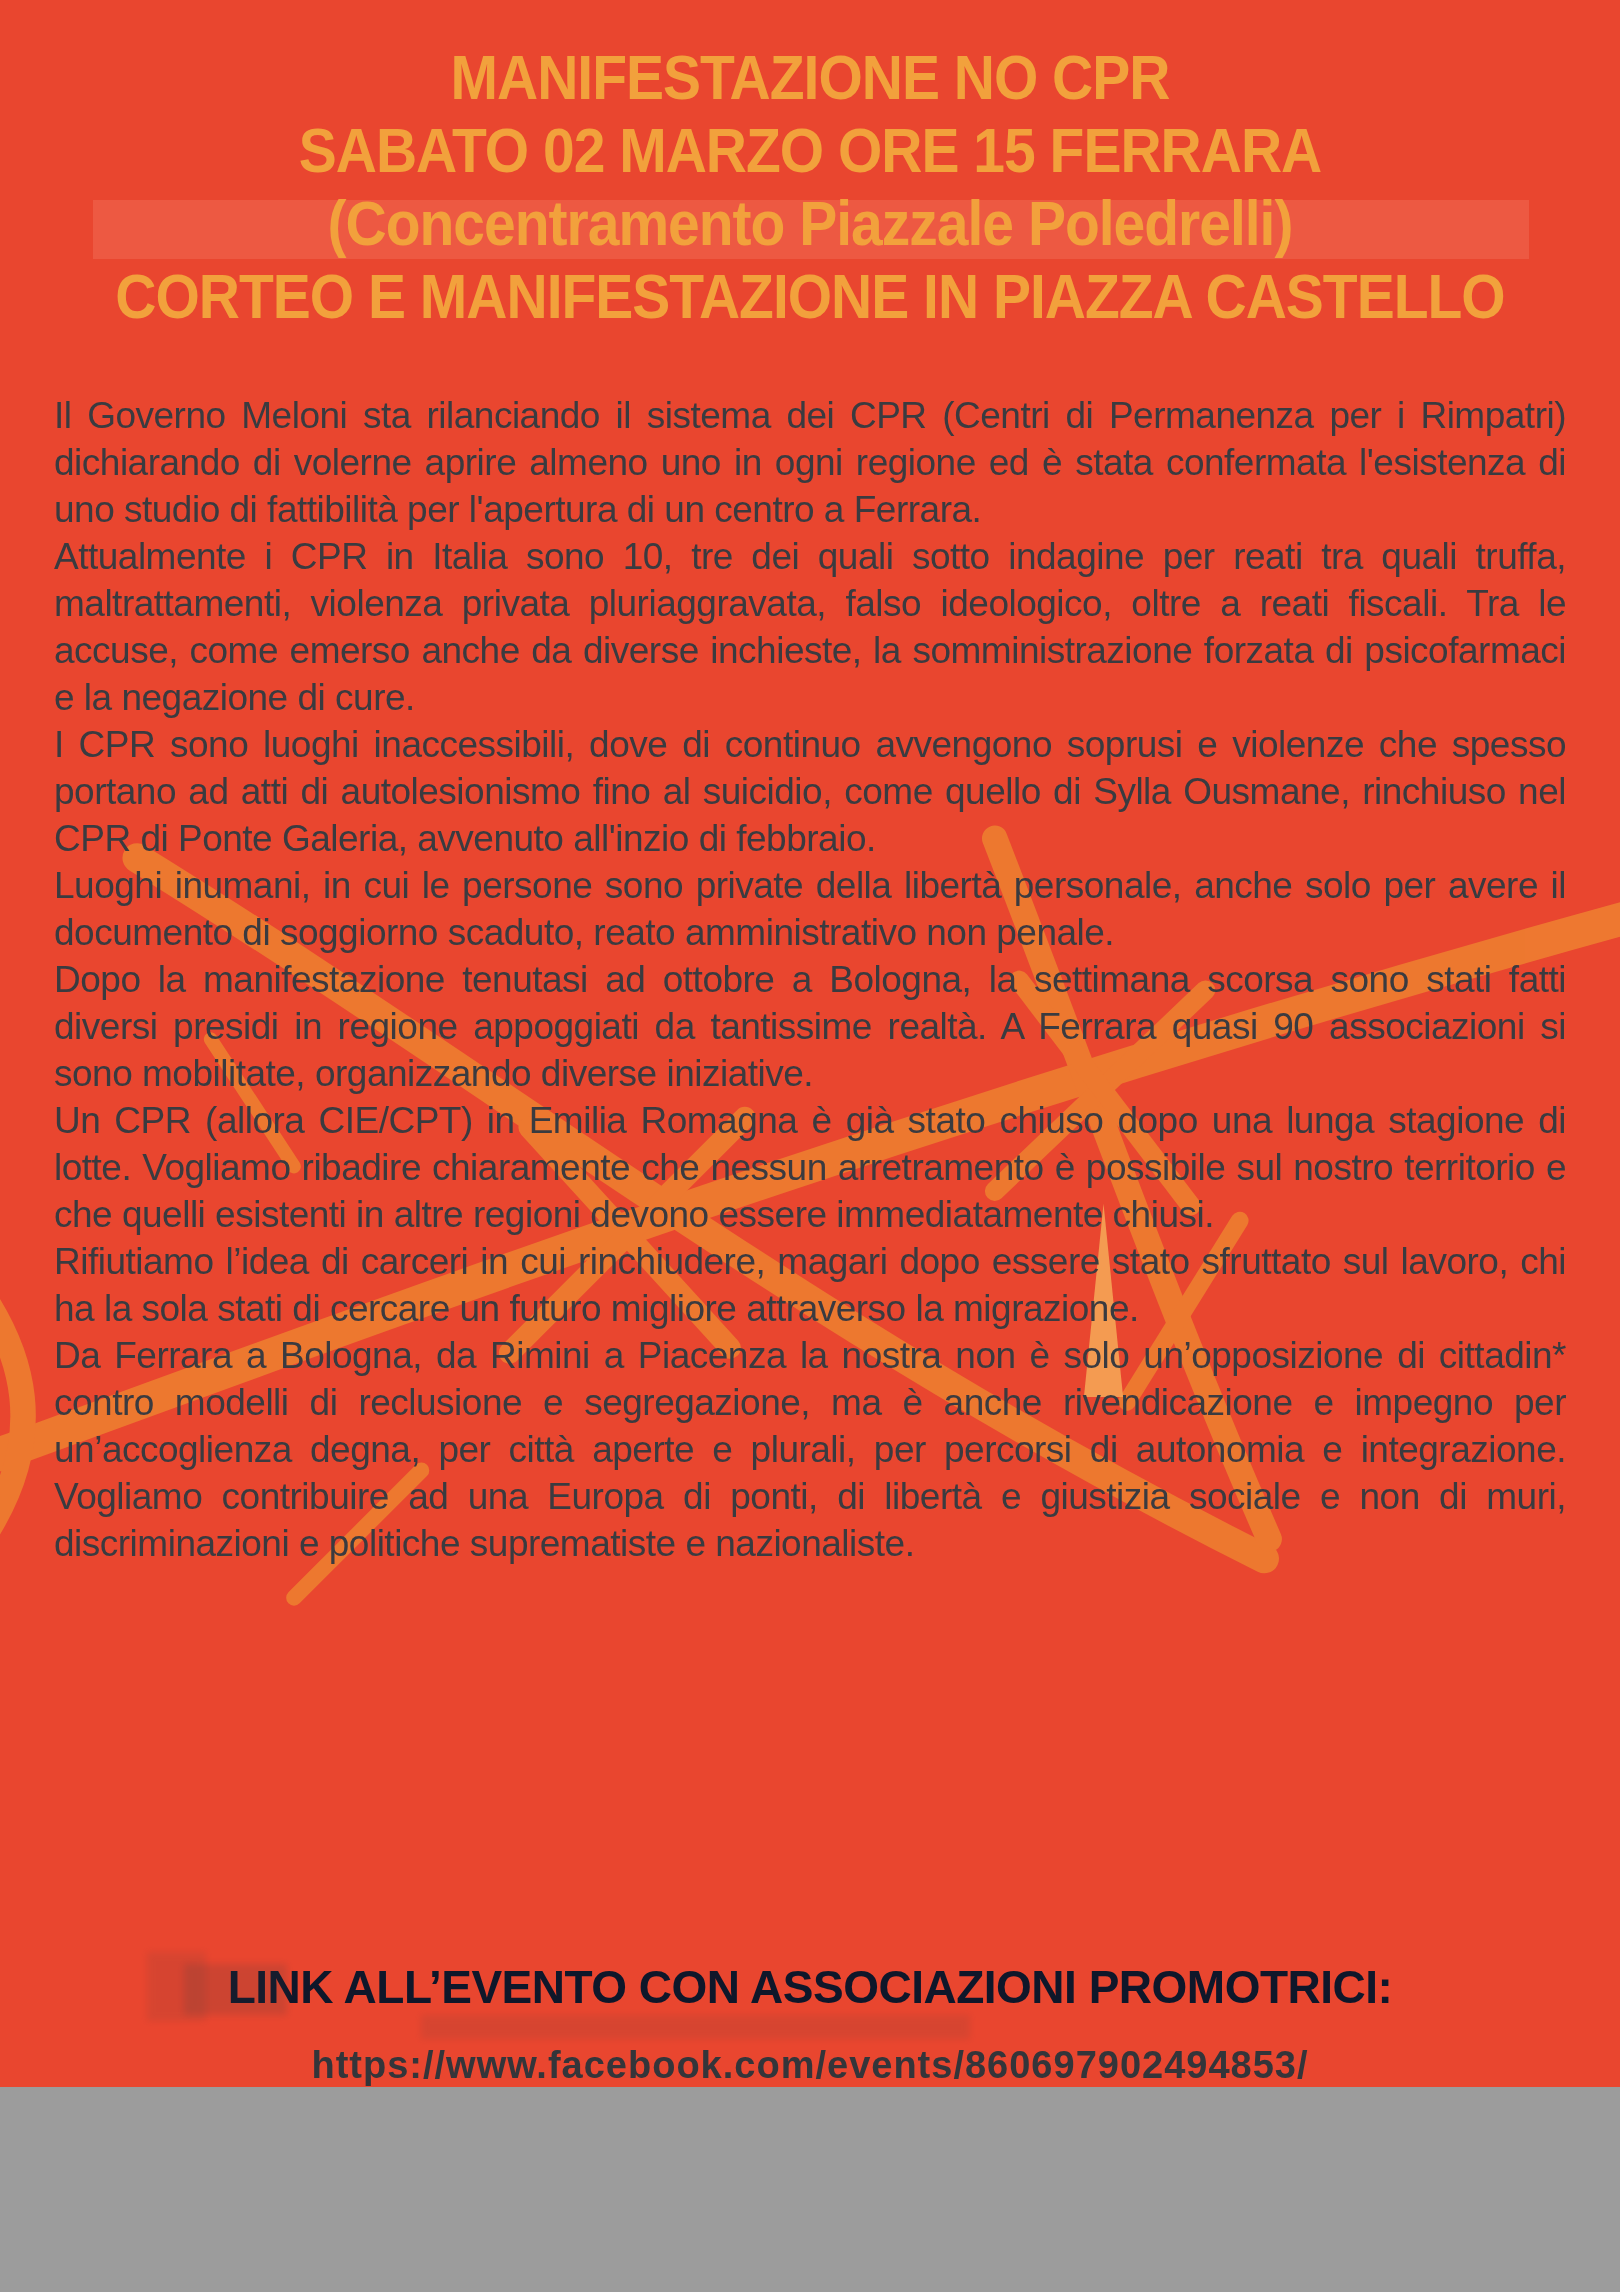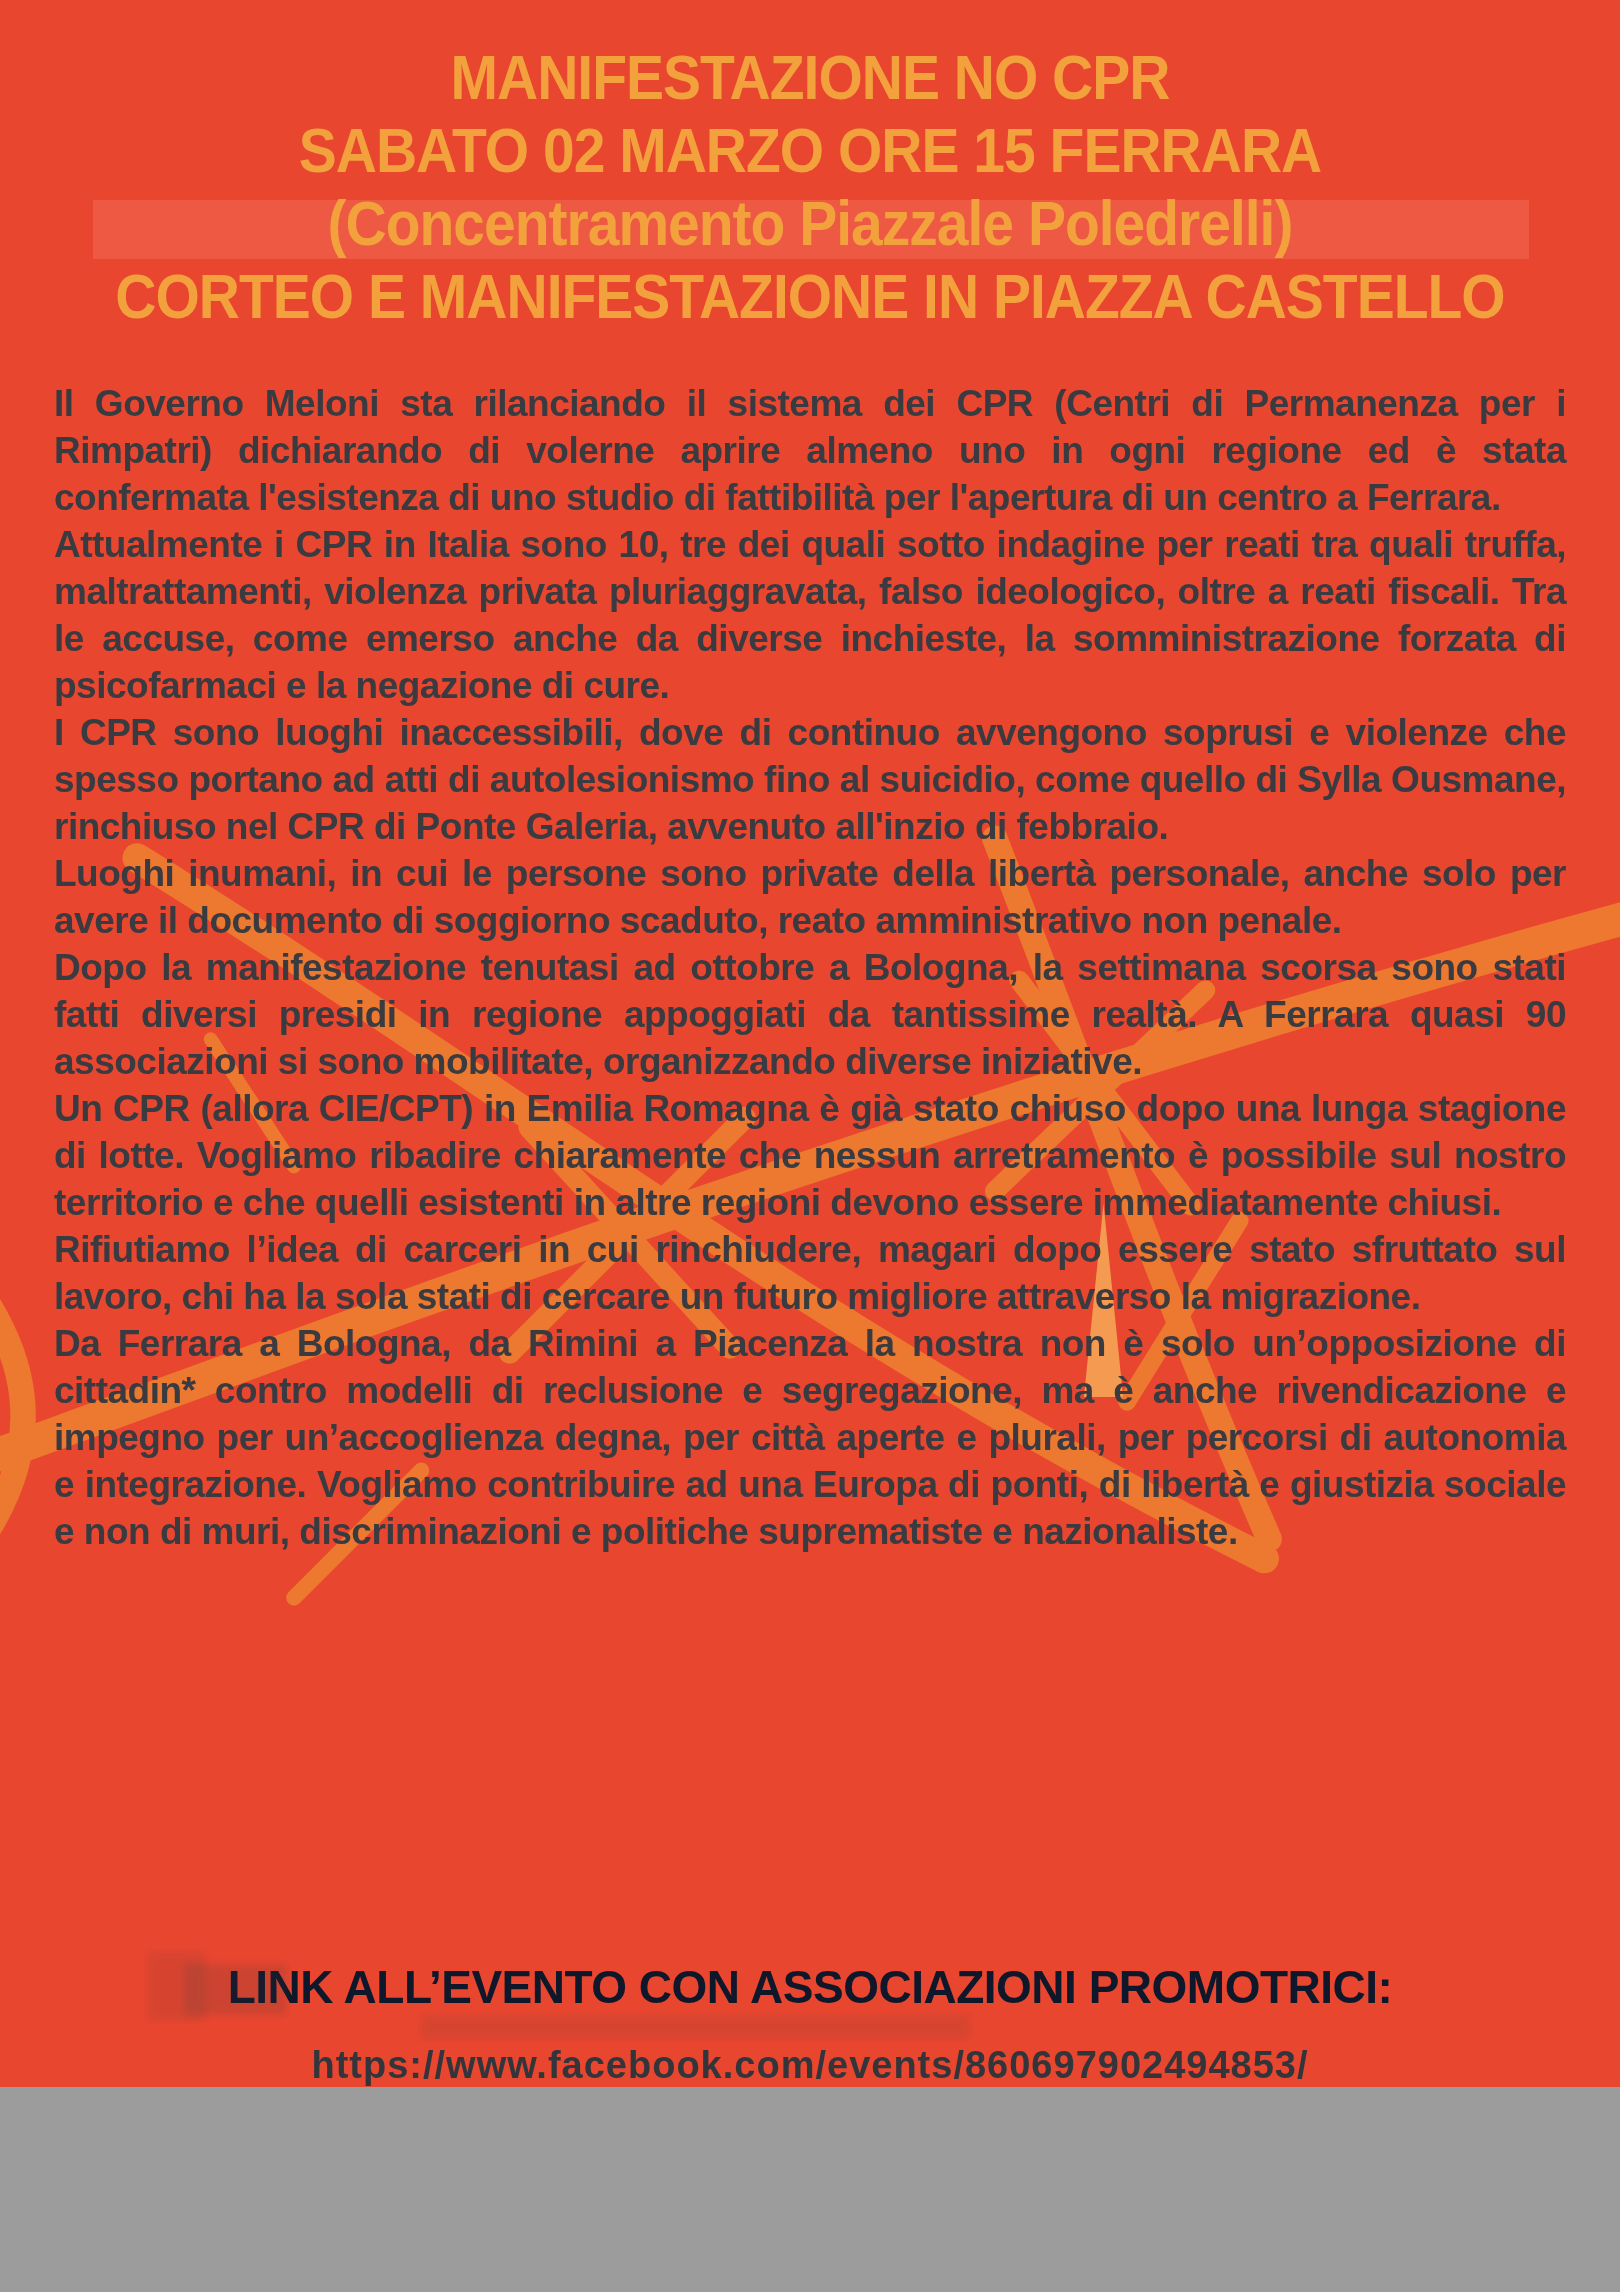--- a/index.html
+++ b/index.html
@@ -25,22 +25,22 @@
   
   .header{
     position:absolute;left:0;top:41px;width:1620px;z-index:3;
     text-align:center;color:#F2A13C;font-weight:bold;
     font-size:57px;line-height:65px;letter-spacing:-1px;
     transform:scaleY(1.12);transform-origin:top center;
   }
   .header .hline{white-space:nowrap;}
   
   .body-text{
-    position:absolute;left:54px;top:380px;width:1512px;z-index:3;
-    color:#3A3B40;font-weight:bold;
+    position:absolute;left:54px;top:392px;width:1512px;z-index:3;
+    color:#3A3B40;font-weight:normal;
     font-size:37px;line-height:47px;letter-spacing:-0.5px;
     text-align:justify;
   }
   .body-text p{margin:0;}
   
   .link-heading{
     position:absolute;left:0;top:1960px;width:1620px;z-index:3;
     text-align:center;color:#0f172a;font-weight:bold;
     font-size:46px;letter-spacing:-0.5px;white-space:nowrap;
   }

